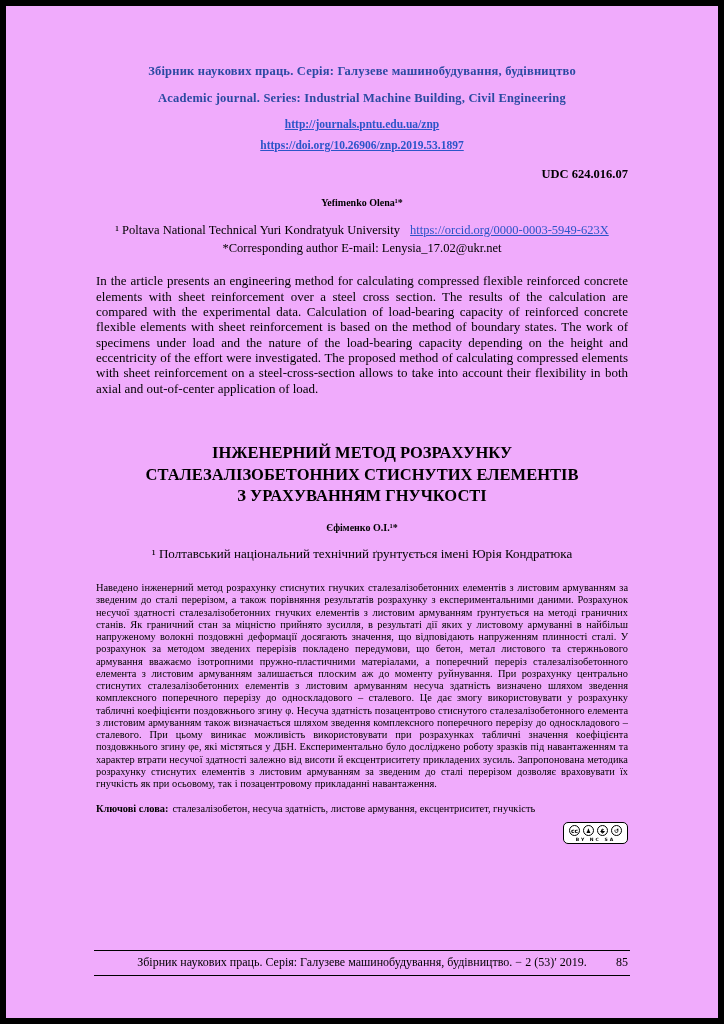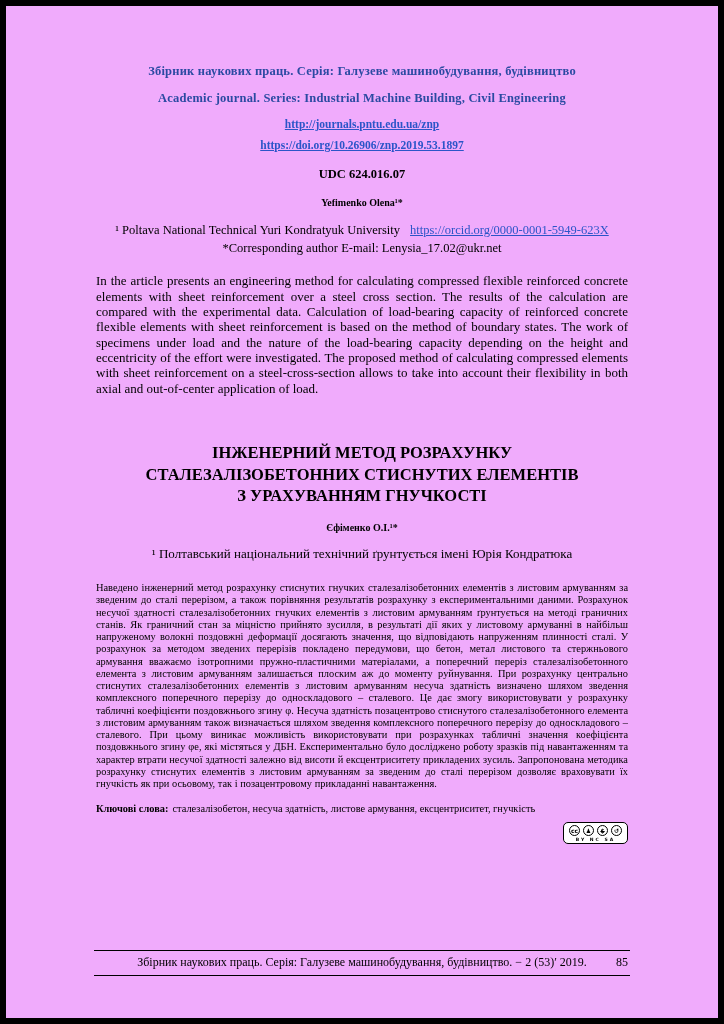--- a/index.html
+++ b/index.html
@@ -30,21 +30,21 @@
     display: block;
     color: #2b55c8;
     font-weight: bold;
     font-size: 11.5px;
     text-decoration: underline;
     margin-bottom: 9px;
     cursor: pointer;
   }
 
   
-  .udc { margin-top: 16px; font-weight: bold; font-size: 12.5px; text-align: center; }
+  .udc { margin-top: 16px; font-weight: bold; font-size: 12.5px; text-align: right; }
 
   
   .title-en {
     margin-top: 14px;
     text-align: center;
     font-weight: bold;
     font-size: 17.5px;
     line-height: 1.25;
     white-space: pre-line;
   }
@@ -131,21 +131,21 @@
       <div class="jtitle">Academic journal. Series: Industrial Machine Building, Civil Engineering</div>
       <a class="jlink">http://journals.pntu.edu.ua/znp</a>
       <a class="jlink">https://doi.org/10.26906/znp.2019.53.1897</a>
     </header>
 
     <div class="udc">UDC 624.016.07</div>
 
     <section>
       <div class="author">Yefimenko Olena¹*</div>
       <div class="affil">
-        <span>¹ Poltava National Technical Yuri Kondratyuk University</span><a class="orcid-link">https://orcid.org/0000-0001-5949-623X</a>
+        <span>¹ Poltava National Technical Yuri Kondratyuk University</span><a class="orcid-link">https://orcid.org/0000-0003-5949-623X</a>
         <br>
         <span>*Corresponding author E-mail: Lenysia_17.02@ukr.net</span>
       </div>
       <p class="abstract">In the article presents an engineering method for calculating compressed flexible reinforced concrete elements with sheet reinforcement over a steel cross section. The results of the calculation are compared with the experimental data. Calculation of load-bearing capacity of reinforced concrete flexible elements with sheet reinforcement is based on the method of boundary states. The work of specimens under load and the nature of the load-bearing capacity depending on the height and eccentricity of the effort were investigated. The proposed method of calculating compressed elements with sheet reinforcement on a steel-cross-section allows to take into account their flexibility in both axial and out-of-center application of load.</p>
     </section>
 
     <section>
       <h1 class="title-uk">ІНЖЕНЕРНИЙ МЕТОД РОЗРАХУНКУ
 СТАЛЕЗАЛІЗОБЕТОННИХ СТИСНУТИХ ЕЛЕМЕНТІВ
 З УРАХУВАННЯМ ГНУЧКОСТІ</h1>

